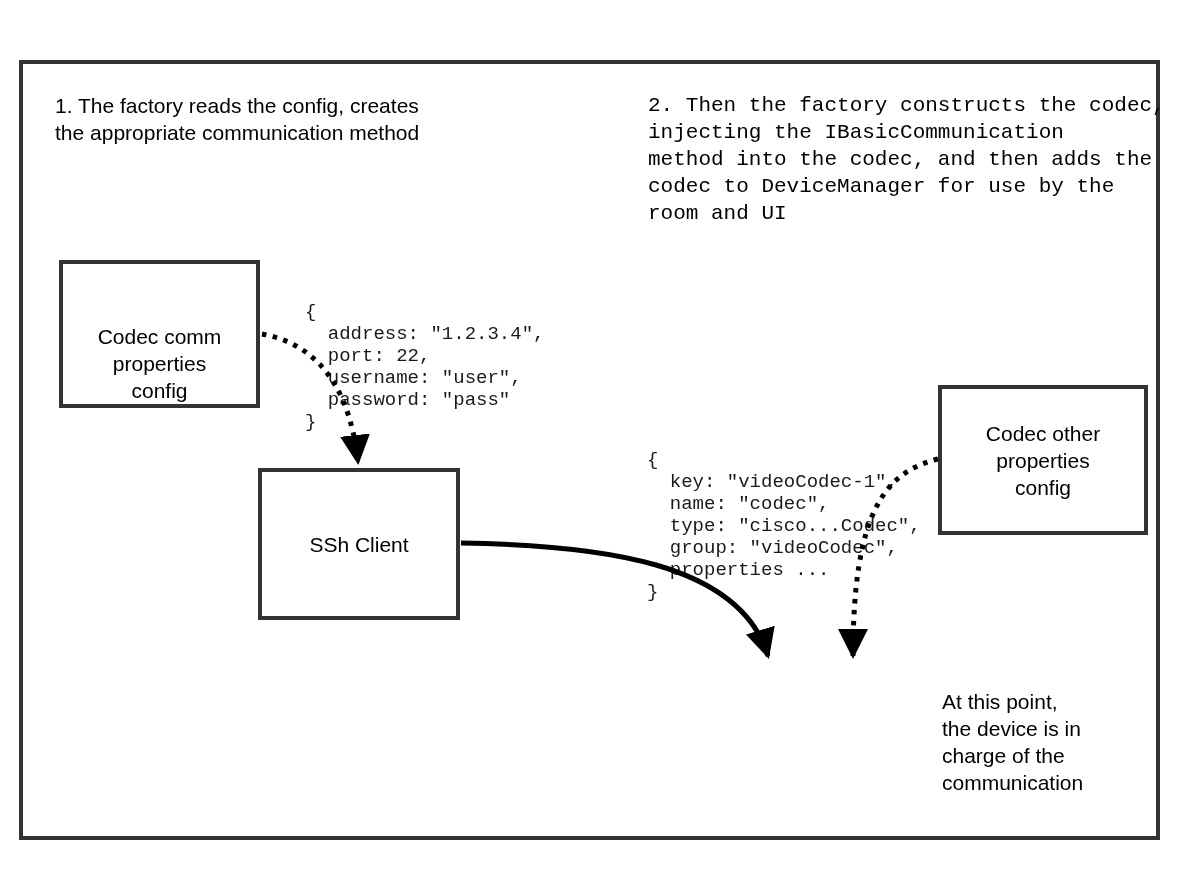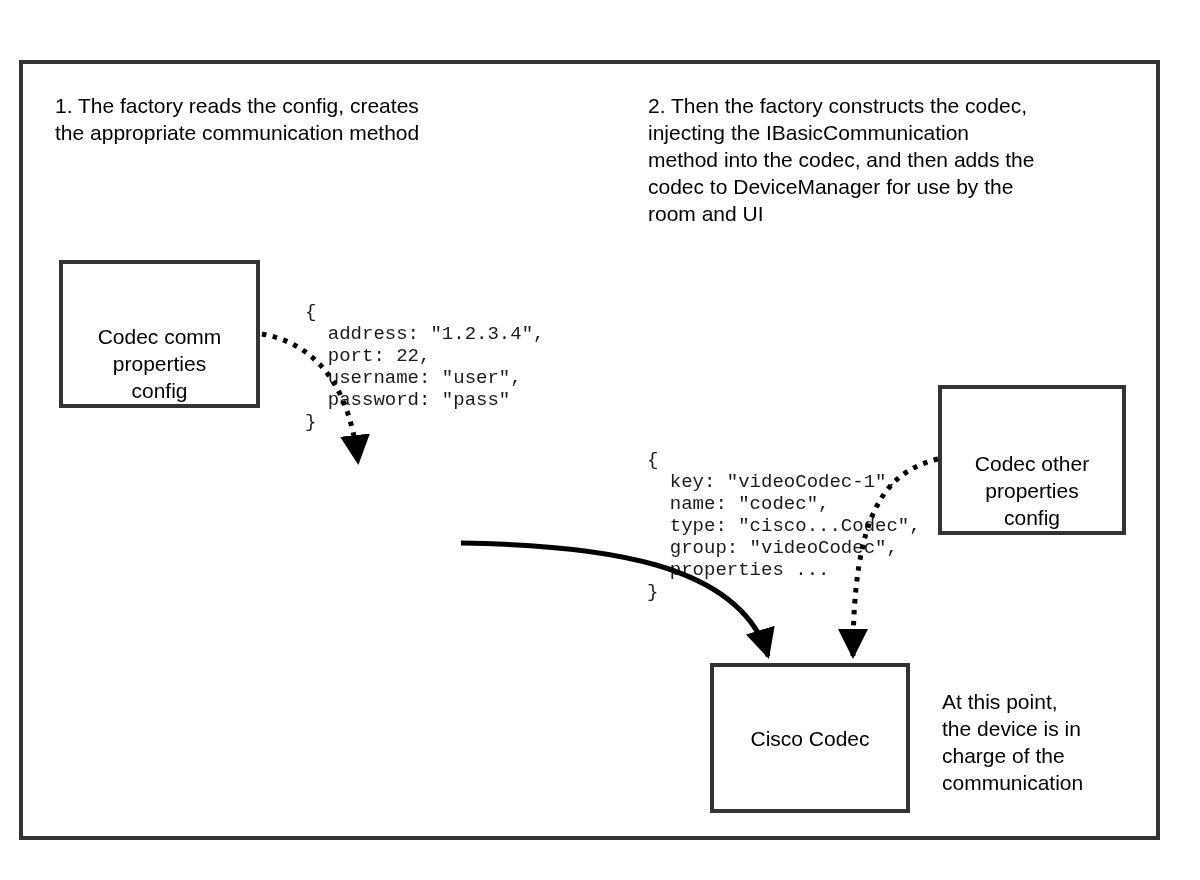--- a/index.html
+++ b/index.html
@@ -76,21 +76,21 @@
 </head>
 <body>
 
 <div class="stage">
 
   <div class="frame"></div>
 
   <div class="note" style="left:55px; top:92px;">1. The factory reads the config, creates
 the appropriate communication method</div>
 
-  <div class="note" style="left:648px; top:92px;">2. Then the factory constructs the codec,
+  <div class="note" style="left:648px; top:92px;font-family:Liberation Mono, monospace;">2. Then the factory constructs the codec,
 injecting the IBasicCommunication
 method into the codec, and then adds the
 codec to DeviceManager for use by the
 room and UI</div>
 
   <div class="note" style="left:942px; top:688px;">At this point,
 the device is in
 charge of the
 communication</div>
 
@@ -108,30 +108,30 @@
   group: "videoCodec",
   properties ...
 }</div>
 
   <div class="dbox" style="left:59px; top:260px; width:201px; height:148px;align-items:flex-end;">
     <span>Codec comm
 properties
 config</span>
   </div>
 
+  <div class="dbox" style="left:258px; top:468px; width:202px; height:152px;">
+    <span>SSh Client</span>
+  </div>
 
-  <div class="dbox" style="left:938px; top:385px; width:188px; height:150px;align-items:flex-end;">
+  <div class="dbox" style="left:938px; top:385px; width:210px; height:150px;">
     <span>Codec other
 properties
 config</span>
   </div>
 
-  <div class="dbox" style="left:710px; top:663px; width:200px; height:150px;">
-    <span>Cisco Codec</span>
-  </div>
 
   <svg class="arrows" viewBox="0 0 1200 880" xmlns="http://www.w3.org/2000/svg">
     <defs>
       <marker id="arrowhead" viewBox="0 0 6 6" refX="5.4" refY="3" markerWidth="6" markerHeight="6" orient="auto-start-reverse">
         <path d="M0,0 L6,3 L0,6 Z" fill="#000000"></path>
       </marker>
     </defs>
 
     <path class="arrow-line dotted" d="M262,334 C305,342 348,372 358,462" marker-end="url(#arrowhead)"></path>
 

